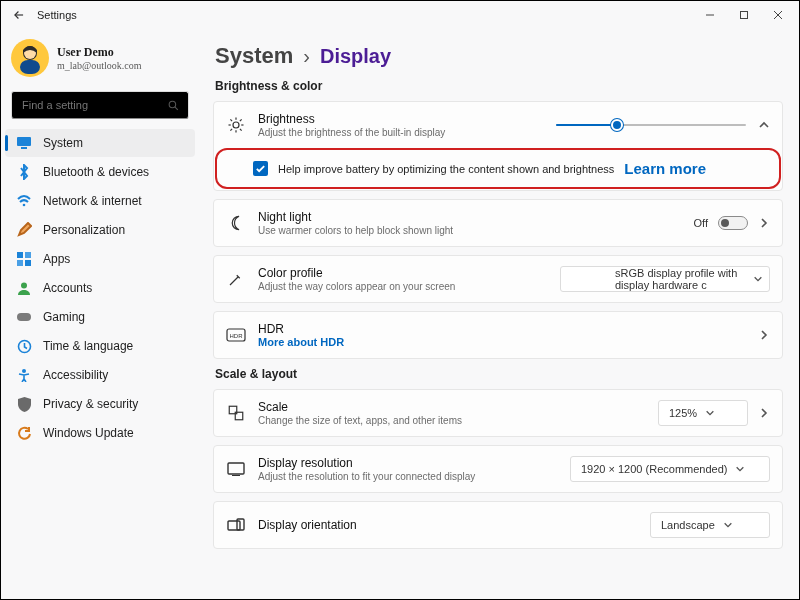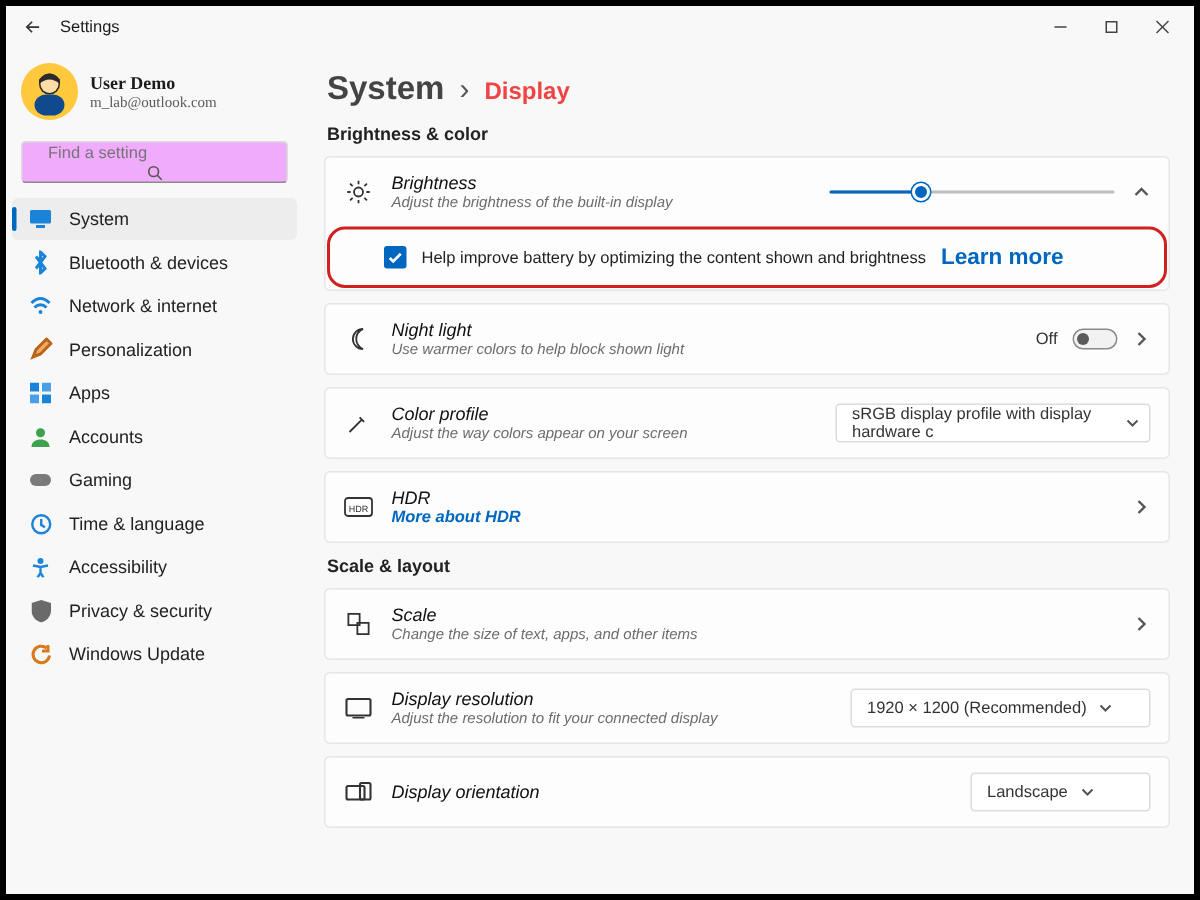--- a/index.html
+++ b/index.html
@@ -2,61 +2,61 @@
 <html><head>
 <meta charset="utf-8">
 <style>
   * { box-sizing: border-box; }
   html, body { margin:0; padding:0; }
   body {
     width:800px; height:600px; overflow:hidden;
     font-family: "Segoe UI", Arial, sans-serif;
     font-size:12px; color:#1b1b1b; background:#fff;
   }
-  .window-border { width:800px; height:600px; border:4px solid #000000; position:relative; display:flex; flex-direction:column; background:#f8f8f9; }
+  .window-border { width:800px; height:600px; border:1px solid #000000; position:relative; display:flex; flex-direction:column; background:#f8f8f9; }
 
   
   .titlebar { height:28px; display:flex; align-items:center; padding:0 4px 0 10px; background:#f8f8f9; }
   .titlebar .back { width:16px; height:16px; display:flex; align-items:center; justify-content:center; margin-right:10px; color:#333; }
   .titlebar .title { font-size:11px; color:#1b1b1b; }
   .titlebar .spacer { flex:1; }
   .titlebar .ctrl { width:34px; height:28px; display:flex; align-items:center; justify-content:center; color:#444; }
 
   .content { flex:1; display:flex; overflow:hidden; }
 
   
   .sidebar { width:198px; flex:none; display:flex; flex-direction:column; padding:4px 0 0 0; background:#f8f8f9; }
   .user-block { display:flex; align-items:center; padding:6px 10px 10px 10px;font-family:Liberation Serif, serif; }
   .avatar { width:38px; height:38px; border-radius:50%; background:#ffc83d; display:flex; align-items:center; justify-content:center; overflow:hidden; margin-right:8px; }
   .user-name { font-size:12px; font-weight:600; }
   .user-email { font-size:10px; color:#5a5a5a; }
 
-  .searchbox { margin:4px 10px 10px 10px; height:28px; background:#f0abfc; border:1px solid #dcdcdc; border-bottom:1.5px solid #8a8a8a; border-radius:3px; display:flex; align-items:center; padding:0 8px;flex-direction:column; }
+  .searchbox { margin:4px 10px 10px 10px; height:28px; background:#000000; border:1px solid #dcdcdc; border-bottom:1.5px solid #8a8a8a; border-radius:3px; display:flex; align-items:center; padding:0 8px; }
   .searchbox input { flex:1; border:none; outline:none; font-size:11px; color:#5a5a5a; background:transparent; }
   .searchbox .sicon { color:#555; }
 
   .nav { display:flex; flex-direction:column; padding:0 4px; gap:1px; }
   .nav-item { display:flex; align-items:center; height:28px; padding:0 8px 0 10px; border-radius:4px; font-size:12px; color:#222; position:relative; }
   .nav-item .nicon { width:18px; height:18px; margin-right:10px; display:flex; align-items:center; justify-content:center; }
   .nav-item.selected { background:#ededee; font-weight:500; }
   .nav-item.selected::before { content:""; position:absolute; left:0; top:6px; bottom:6px; width:3px; background:#0067c0; border-radius:2px; }
 
   
   .main { flex:1; overflow-y:auto; padding:8px 16px 12px 14px; }
   .breadcrumb { display:flex; align-items:baseline; gap:10px; margin:6px 0 10px 2px; }
   .crumb-parent { font-size:22px; font-weight:600; color:#444; }
   .crumb-sep { font-size:20px; color:#555; }
-  .crumb-current { font-size:16px; font-weight:700; color:#ef4444; }
+  .crumb-current { font-size:20px; font-weight:700; color:#4c1d95; }
 
   .section-label { font-size:12px; font-weight:600; color:#222; margin:8px 0 8px 2px; }
 
   .card { background:#fdfdfd; border:1px solid #e6e6e6; border-radius:4px; margin-bottom:8px; }
   .card-row { display:flex; align-items:center; padding:10px 12px; gap:12px; }
   .card .lead-icon { width:20px; height:20px; flex:none; display:flex; align-items:center; justify-content:center; color:#333; }
-  .card .texts { flex:1; min-width:0;font-style:italic; }
+  .card .texts { flex:1; min-width:0; }
   .card .row-title { font-size:12px; color:#111; }
   .card .row-sub { font-size:10px; color:#6c6c6c; margin-top:1px; }
   .card .link { color:#0067c0; font-weight:600; font-size:15px; }
   .card .trail { display:flex; align-items:center; gap:10px; color:#333; white-space:nowrap; }
 
   .highlight-box { border:2px solid #d02020; border-radius:12px; margin:0 1px 1px 1px; padding:10px 12px 10px 36px; display:flex; align-items:center; gap:10px; }
   .chk { width:15px; height:15px; border-radius:2px; background:#0067c0; display:flex; align-items:center; justify-content:center; flex:none; }
   .chk svg { stroke:#fff; }
 
   .slider { width:190px; height:16px; position:relative; }
@@ -318,21 +318,21 @@
           <span class="lead-icon">
             <svg width="18" height="18" viewBox="0 0 24 24" fill="none" stroke="#333" stroke-width="1.6">
                 <path d="M4 20l7-7m2-6l4 4m-2-2L6 18l-2 2 2-2 9-9z"></path>
               </svg>
           </span>
           <div class="texts">
             <div class="row-title">Color profile</div>
             <div class="row-sub">Adjust the way colors appear on your screen</div>
           </div>
           <div class="selectbox lg">
-            <span style="overflow:hidden; text-overflow:ellipsis;">sRGB display profile with display hardware c</span>
+            <span style="overflow:hidden; text-overflow:ellipsis;margin-left:44px;">sRGB display profile with display hardware c</span>
             <span class="chev">
                 <svg width="10" height="10" viewBox="0 0 12 12" fill="none" stroke="#555" stroke-width="1.6">
                   <path d="M2 4l4 4 4-4"></path>
                 </svg>
               </span>
           </div>
         </div>
       </div>
 
       <div class="card">
@@ -363,20 +363,28 @@
             <svg width="18" height="18" viewBox="0 0 24 24" fill="none" stroke="#333" stroke-width="1.6">
                 <rect x="3" y="3" width="10" height="10"></rect>
                 <rect x="11" y="11" width="10" height="10"></rect>
               </svg>
           </span>
           <div class="texts">
             <div class="row-title">Scale</div>
             <div class="row-sub">Change the size of text, apps, and other items</div>
           </div>
           <div class="trail">
+            <div class="selectbox sm">
+              <span>125%</span>
+              <span class="chev">
+                  <svg width="10" height="10" viewBox="0 0 12 12" fill="none" stroke="#555" stroke-width="1.6">
+                    <path d="M2 4l4 4 4-4"></path>
+                  </svg>
+                </span>
+            </div>
             <span class="chev">
                 <svg width="12" height="12" viewBox="0 0 12 12" fill="none" stroke="#555" stroke-width="1.6">
                   <path d="M4 2l4 4-4 4"></path>
                 </svg>
               </span>
           </div>
         </div>
       </div>
 
       <div class="card">

